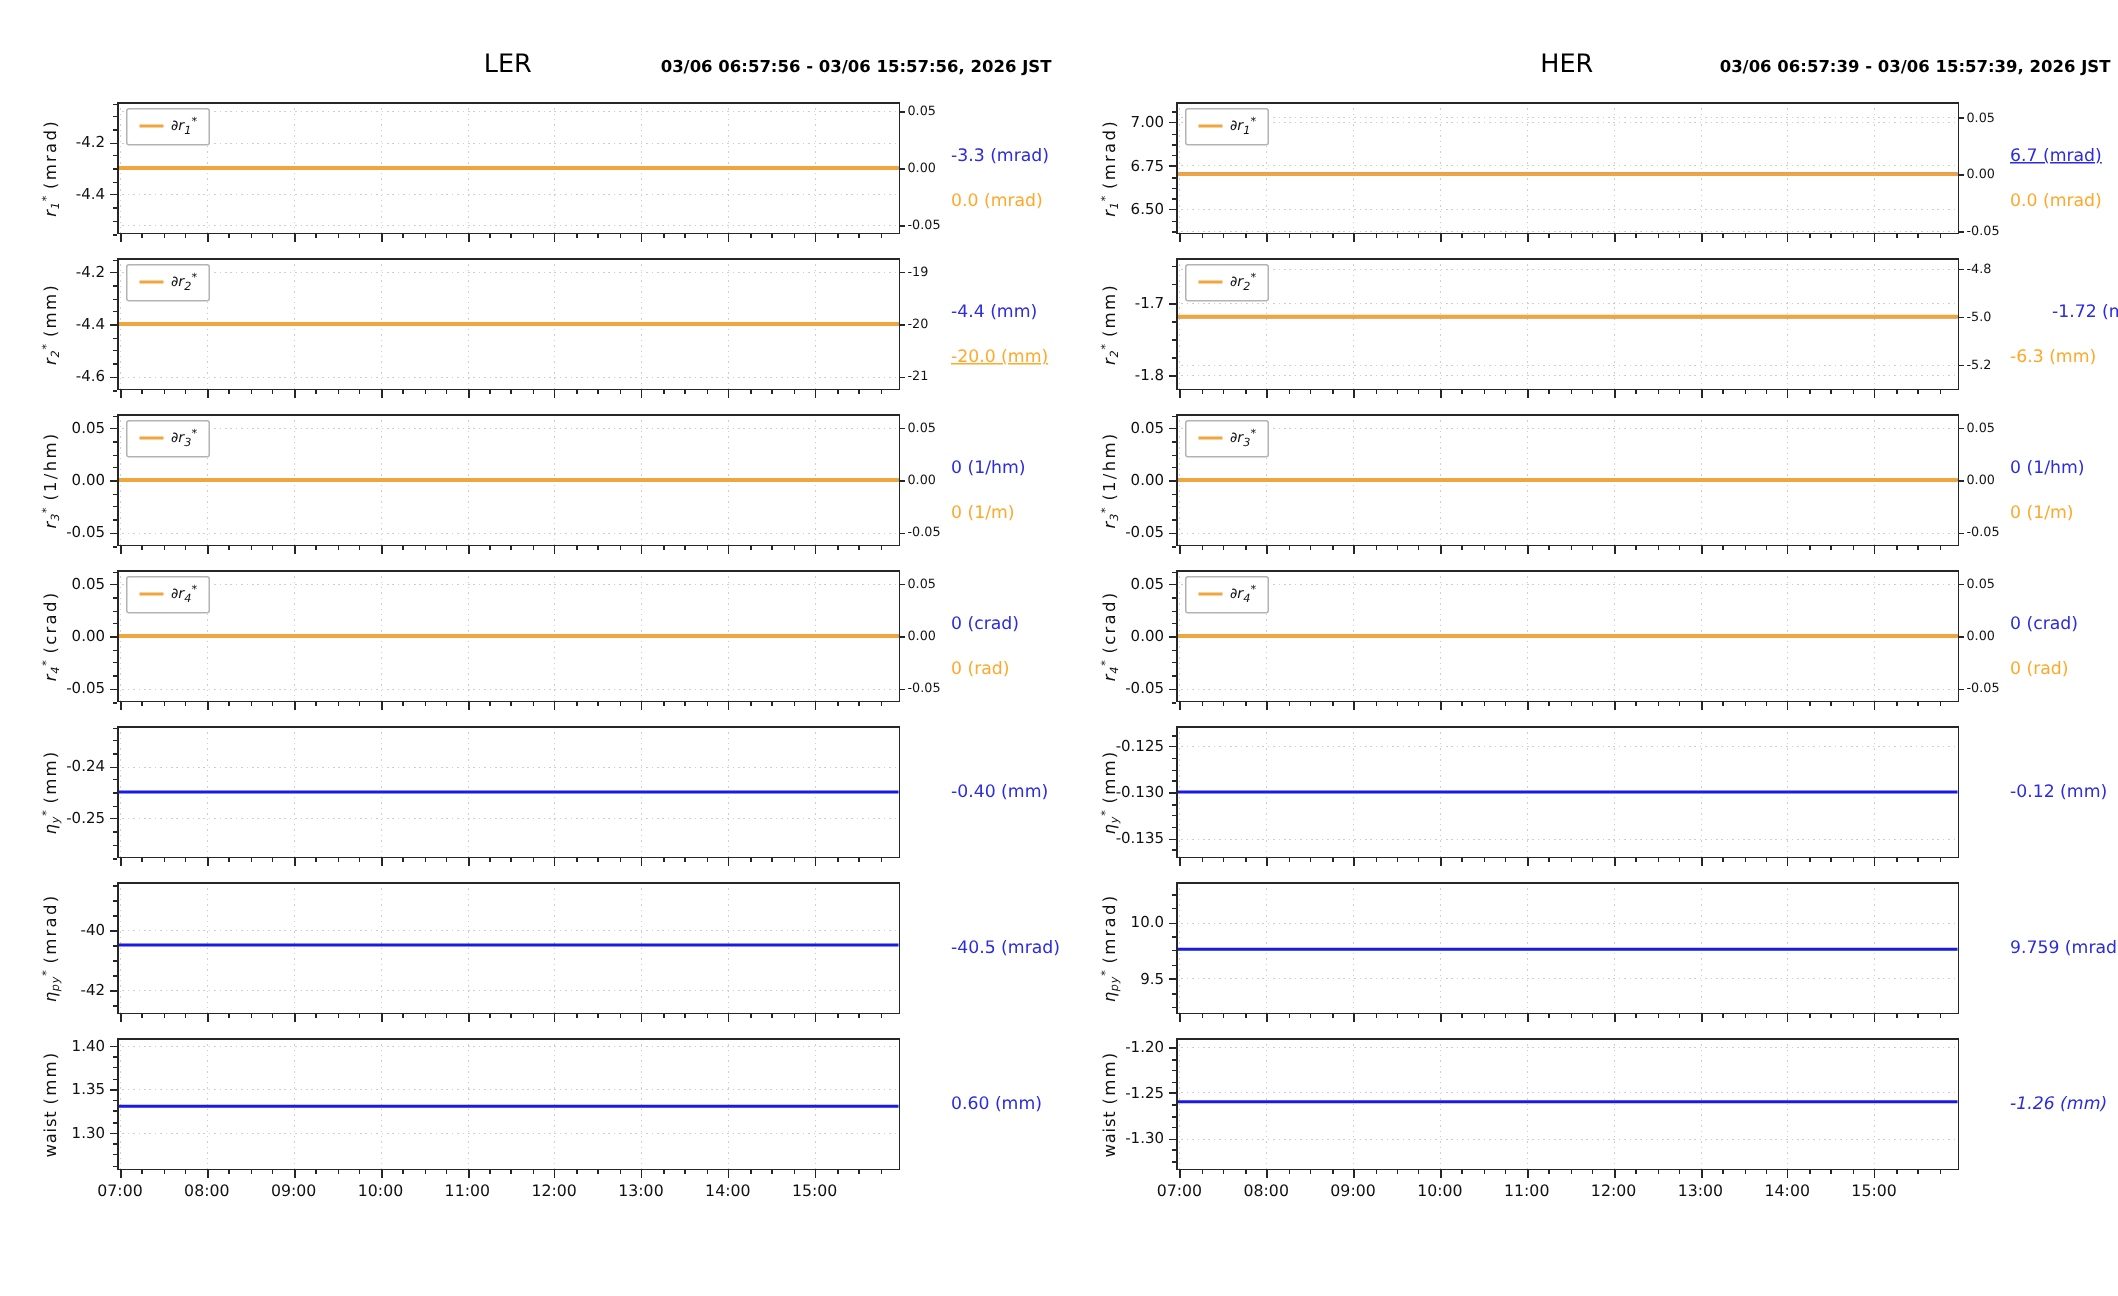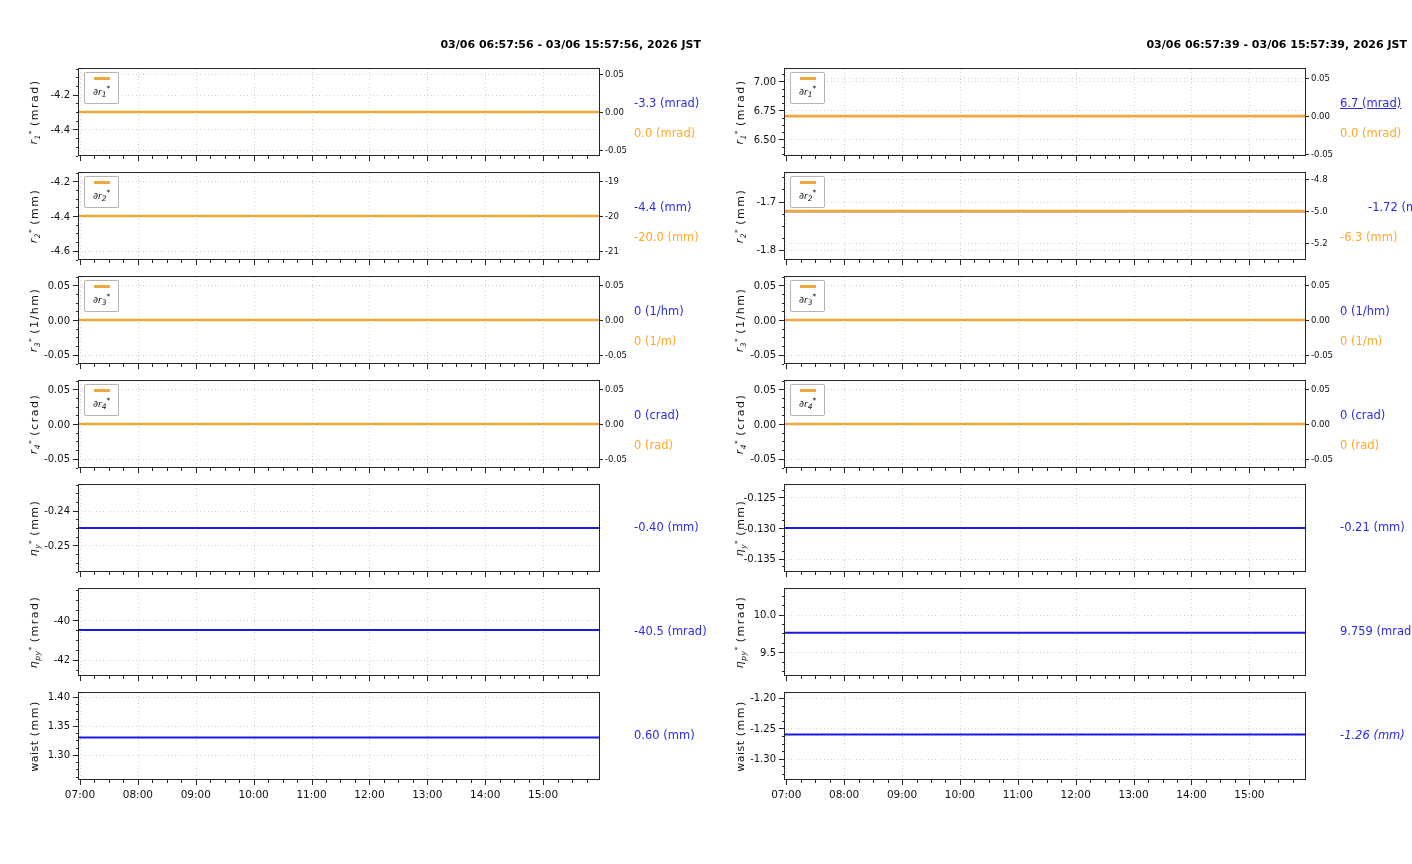--- a/index.html
+++ b/index.html
@@ -14,34 +14,35 @@
   .panels-layer{position:absolute;left:0;top:0;width:706px;height:864px;}
   .panel{position:absolute;left:0;width:706px;height:104px;}
   .panel svg{position:absolute;left:0;top:0;}
   .ylabel{position:absolute;left:34px;top:44px;transform:translate(-50%,-50%) rotate(-90deg);
           font-size:11px;letter-spacing:0.5px;white-space:nowrap;color:#111;}
   .ylabel .unit{margin-left:4px;letter-spacing:1.5px;}
   .math{font-style:italic;}
   .sub{font-size:7.5px;vertical-align:-2.5px;}
   .sup{font-size:7.5px;vertical-align:3.5px;}
   .legend{position:absolute;display:flex;align-items:center;gap:5px;line-height:1;
-          background:#fff;border:1px solid #b3b3b3;border-radius:2px;padding:4px 8px 5px;flex-direction:column;}
+          background:#fff;border:1px solid #b3b3b3;border-radius:2px;padding:4px 8px 5px;}
   .legend-swatch{display:inline-block;width:16px;height:2.5px;}
   .legend-label{font-size:9.5px;color:#111;}
   .annotation{position:absolute;font-size:11.5px;white-space:nowrap;}
   .xtick-row{position:absolute;left:0;top:788px;width:706px;height:16px;}
   .xlab{position:absolute;top:0;transform:translateX(-50%);font-size:10.5px;color:#111;
         white-space:nowrap;}
   svg text{font-family:"DejaVu Sans","Liberation Sans",sans-serif;}
 </style>
 </head>
 <body>
 
 <div id="root">
   <section class="chart-col" id="col0">
+    <div class="col-title">LER</div>
     <div class="col-timerange">03/06 06:57:56 - 03/06 15:57:56, 2026 JST</div>
     <div class="panels-layer">
         <div class="panel" style="top: 68px;">
           <div class="ylabel"><span class="math">r</span><span class="sub math">1</span><span class="sup">*</span><span class="unit">(mrad)</span></div>
           <svg width="706" height="104">
             <g stroke="#CDCDCD" stroke-width="0.9" stroke-dasharray="1,2.6" shape-rendering="crispEdges">
               <line x1="80.5" y1="0.5" x2="80.5" y2="87.5"></line>
               <line x1="138.5" y1="0.5" x2="138.5" y2="87.5"></line>
               <line x1="196.5" y1="0.5" x2="196.5" y2="87.5"></line>
               <line x1="254.5" y1="0.5" x2="254.5" y2="87.5"></line>
@@ -204,21 +205,21 @@
             <text x="70" y="82.29999999999987" text-anchor="end" font-size="10" fill="#111">-4.6</text>
             <text x="605" y="12" text-anchor="start" font-size="8.5" fill="#111">-19</text>
             <text x="605" y="46.8" text-anchor="start" font-size="8.5" fill="#111">-20</text>
             <text x="605" y="81.6" text-anchor="start" font-size="8.5" fill="#111">-21</text>
           </svg>
           <div class="legend" style="left: 84px; top: 4px;">
             <span class="legend-swatch" style="background: rgb(239, 166, 63);"></span>
             <span class="legend-label"><span class="math">∂r</span><span class="sub math">2</span><span class="sup">*</span></span>
           </div>
           <div class="annotation" style="left: 634px; top: 28px; color: rgb(43, 43, 224);">-4.4 (mm)</div>
-          <div class="annotation" style="left: 634px; top: 58px; color: rgb(255, 168, 42);">-20.0 (mm)</div>
+          <div class="annotation" style="left: 634px; top: 58px; color: rgb(255, 168, 42); text-decoration: underline;">-20.0 (mm)</div>
         </div>
         <div class="panel" style="top: 276px;">
           <div class="ylabel"><span class="math">r</span><span class="sub math">3</span><span class="sup">*</span><span class="unit">(1/hm)</span></div>
           <svg width="706" height="104">
             <g stroke="#CDCDCD" stroke-width="0.9" stroke-dasharray="1,2.6" shape-rendering="crispEdges">
               <line x1="80.5" y1="0.5" x2="80.5" y2="87.5"></line>
               <line x1="138.5" y1="0.5" x2="138.5" y2="87.5"></line>
               <line x1="196.5" y1="0.5" x2="196.5" y2="87.5"></line>
               <line x1="254.5" y1="0.5" x2="254.5" y2="87.5"></line>
               <line x1="312.5" y1="0.5" x2="312.5" y2="87.5"></line>
@@ -615,20 +616,21 @@
         <span class="xlab" style="left: 195.772px;">09:00</span>
         <span class="xlab" style="left: 253.661px;">10:00</span>
         <span class="xlab" style="left: 311.55px;">11:00</span>
         <span class="xlab" style="left: 369.438px;">12:00</span>
         <span class="xlab" style="left: 427.327px;">13:00</span>
         <span class="xlab" style="left: 485.216px;">14:00</span>
         <span class="xlab" style="left: 543.105px;">15:00</span>
       </div>
   </section>
   <section class="chart-col" id="col1">
+    <div class="col-title">HER</div>
     <div class="col-timerange">03/06 06:57:39 - 03/06 15:57:39, 2026 JST</div>
     <div class="panels-layer">
         <div class="panel" style="top: 68px;">
           <div class="ylabel"><span class="math">r</span><span class="sub math">1</span><span class="sup">*</span><span class="unit">(mrad)</span></div>
           <svg width="706" height="104">
             <g stroke="#CDCDCD" stroke-width="0.9" stroke-dasharray="1,2.6" shape-rendering="crispEdges">
               <line x1="80.5" y1="0.5" x2="80.5" y2="87.5"></line>
               <line x1="138.5" y1="0.5" x2="138.5" y2="87.5"></line>
               <line x1="196.5" y1="0.5" x2="196.5" y2="87.5"></line>
               <line x1="254.5" y1="0.5" x2="254.5" y2="87.5"></line>
@@ -1040,21 +1042,21 @@
               <line x1="529.5" x2="529.5" y1="87.5" y2="90.5"></line>
               <line x1="558.5" x2="558.5" y1="87.5" y2="90.5"></line>
               <line x1="572.5" x2="572.5" y1="87.5" y2="90.5"></line>
               <line x1="587.5" x2="587.5" y1="87.5" y2="90.5"></line>
             </g>
             <rect x="78.5" y="0.5" width="521" height="87" fill="none" stroke="#262626" stroke-width="1" shape-rendering="crispEdges"></rect>
             <text x="70" y="16.866197183098613" text-anchor="end" font-size="10" fill="#111">-0.125</text>
             <text x="70" y="47.500000000000036" text-anchor="end" font-size="10" fill="#111">-0.130</text>
             <text x="70" y="78.13380281690146" text-anchor="end" font-size="10" fill="#111">-0.135</text>
           </svg>
-          <div class="annotation" style="left: 634px; top: 36px; color: rgb(43, 43, 224);">-0.21 (mm)</div>
+          <div class="annotation" style="left: 634px; top: 36px; color: rgb(43, 43, 224);">-0.12 (mm)</div>
         </div>
         <div class="panel" style="top: 588px;">
           <div class="ylabel"><span class="math">η</span><span class="sub math">py</span><span class="sup">*</span><span class="unit">(mrad)</span></div>
           <svg width="706" height="104">
             <g stroke="#CDCDCD" stroke-width="0.9" stroke-dasharray="1,2.6" shape-rendering="crispEdges">
               <line x1="80.5" y1="0.5" x2="80.5" y2="87.5"></line>
               <line x1="138.5" y1="0.5" x2="138.5" y2="87.5"></line>
               <line x1="196.5" y1="0.5" x2="196.5" y2="87.5"></line>
               <line x1="254.5" y1="0.5" x2="254.5" y2="87.5"></line>
               <line x1="312.5" y1="0.5" x2="312.5" y2="87.5"></line>

